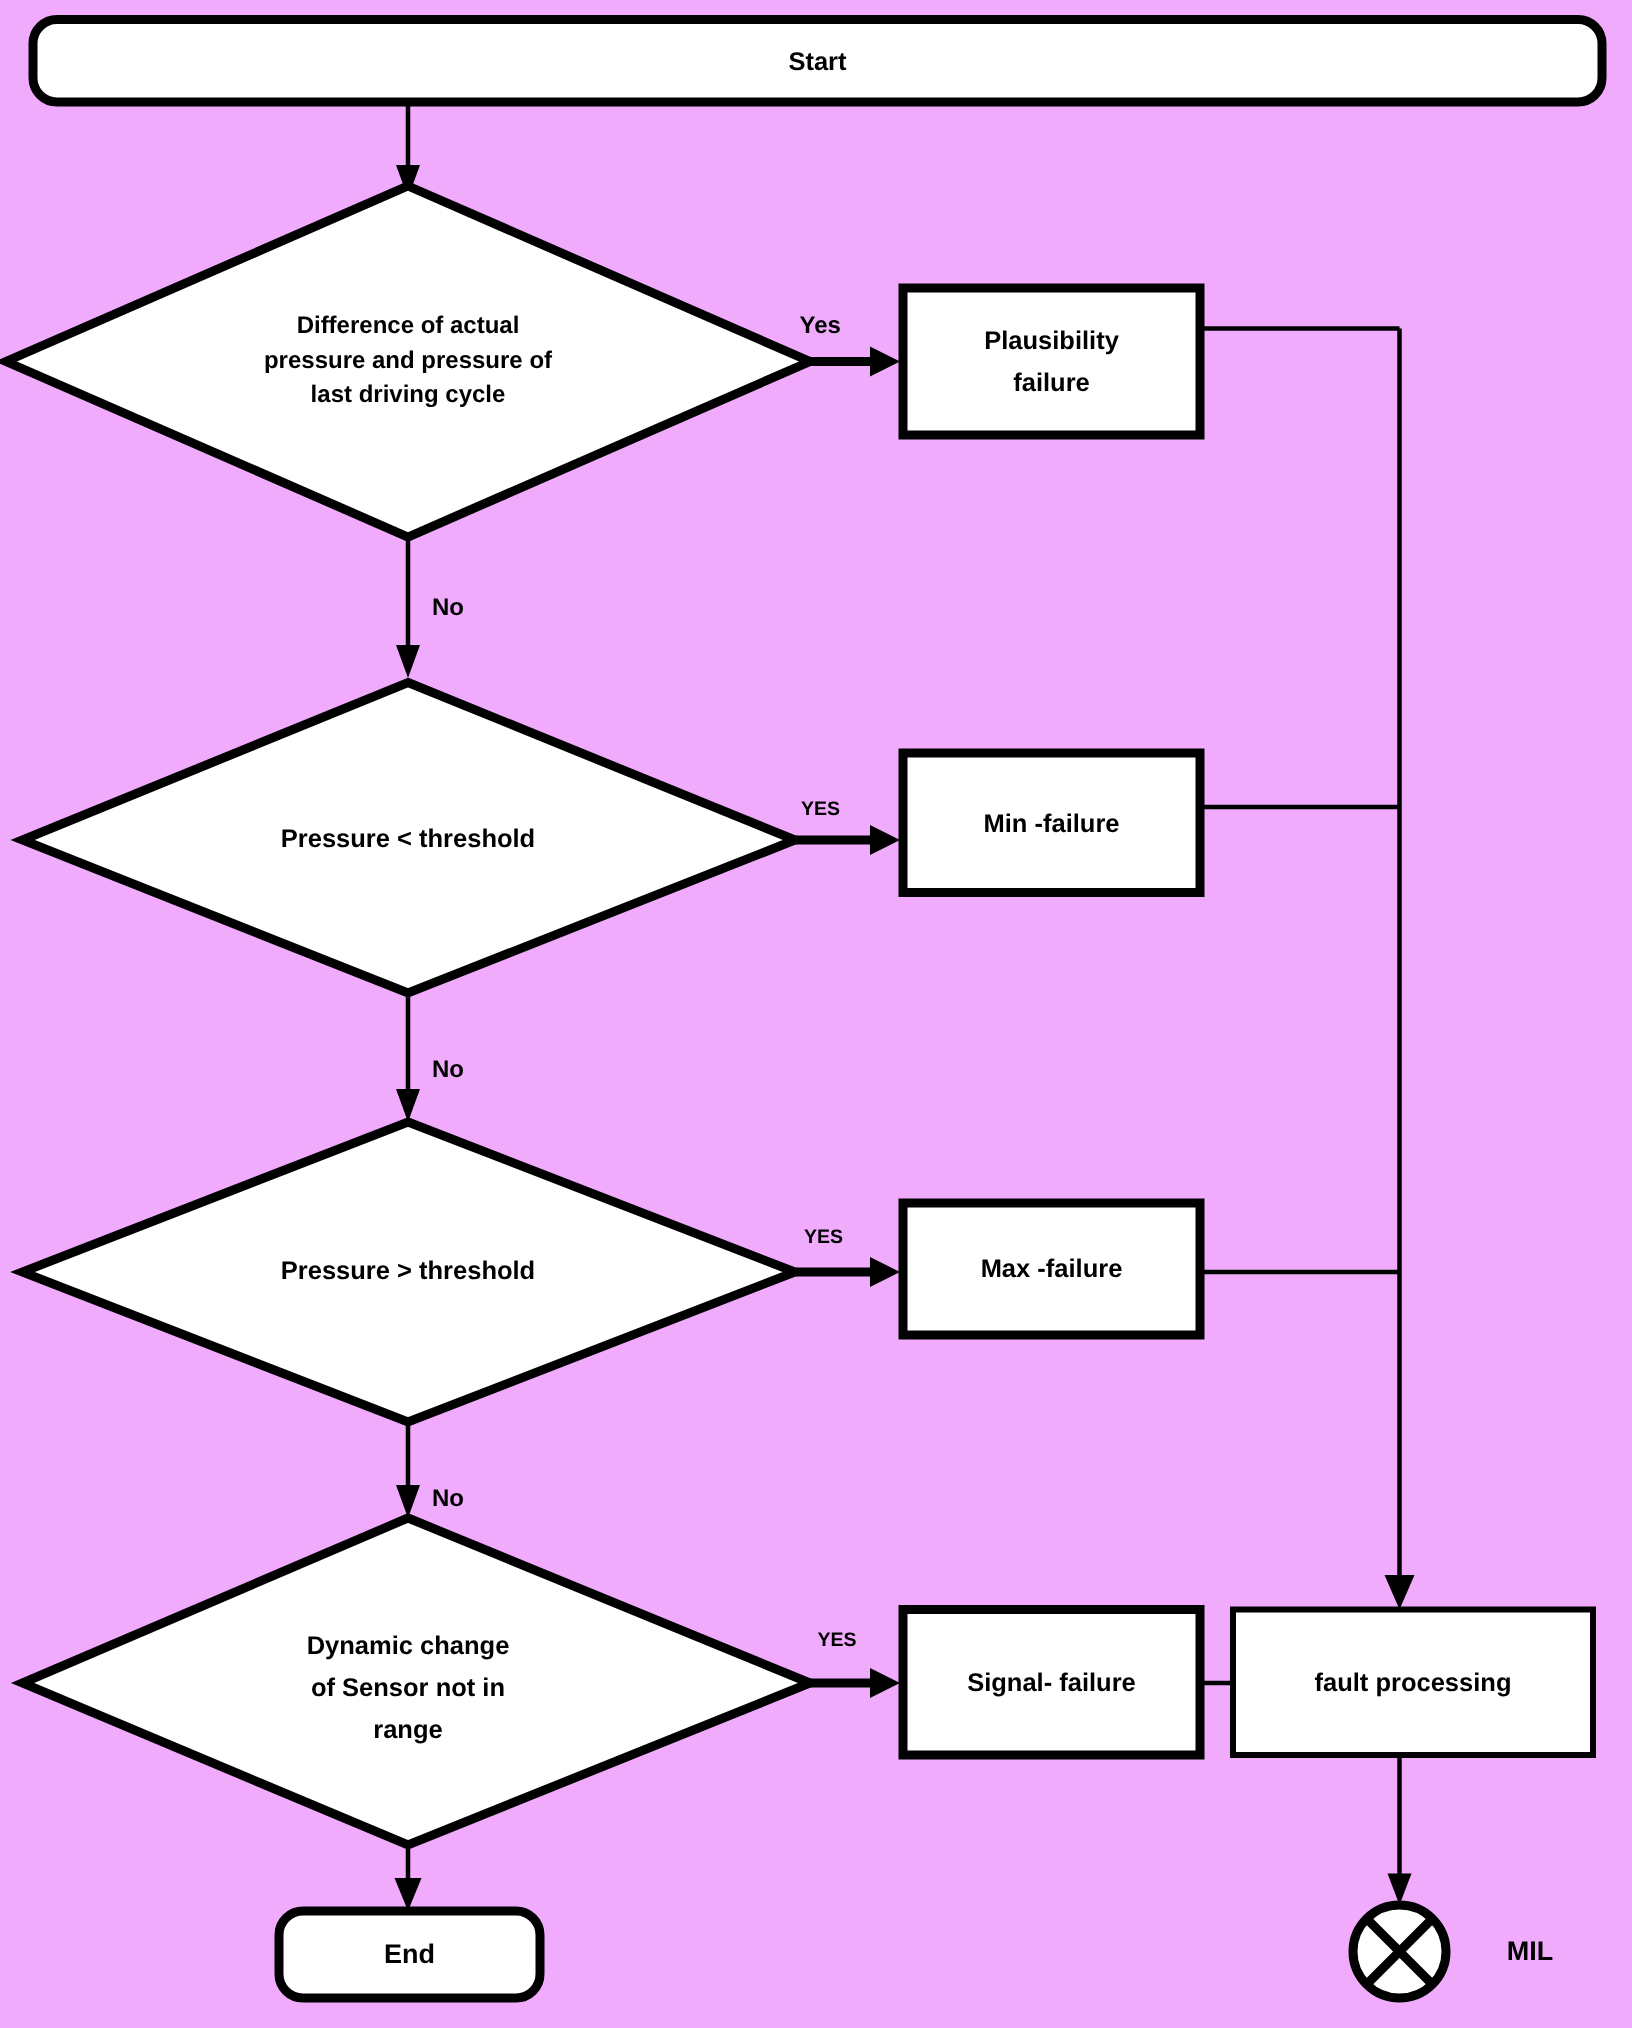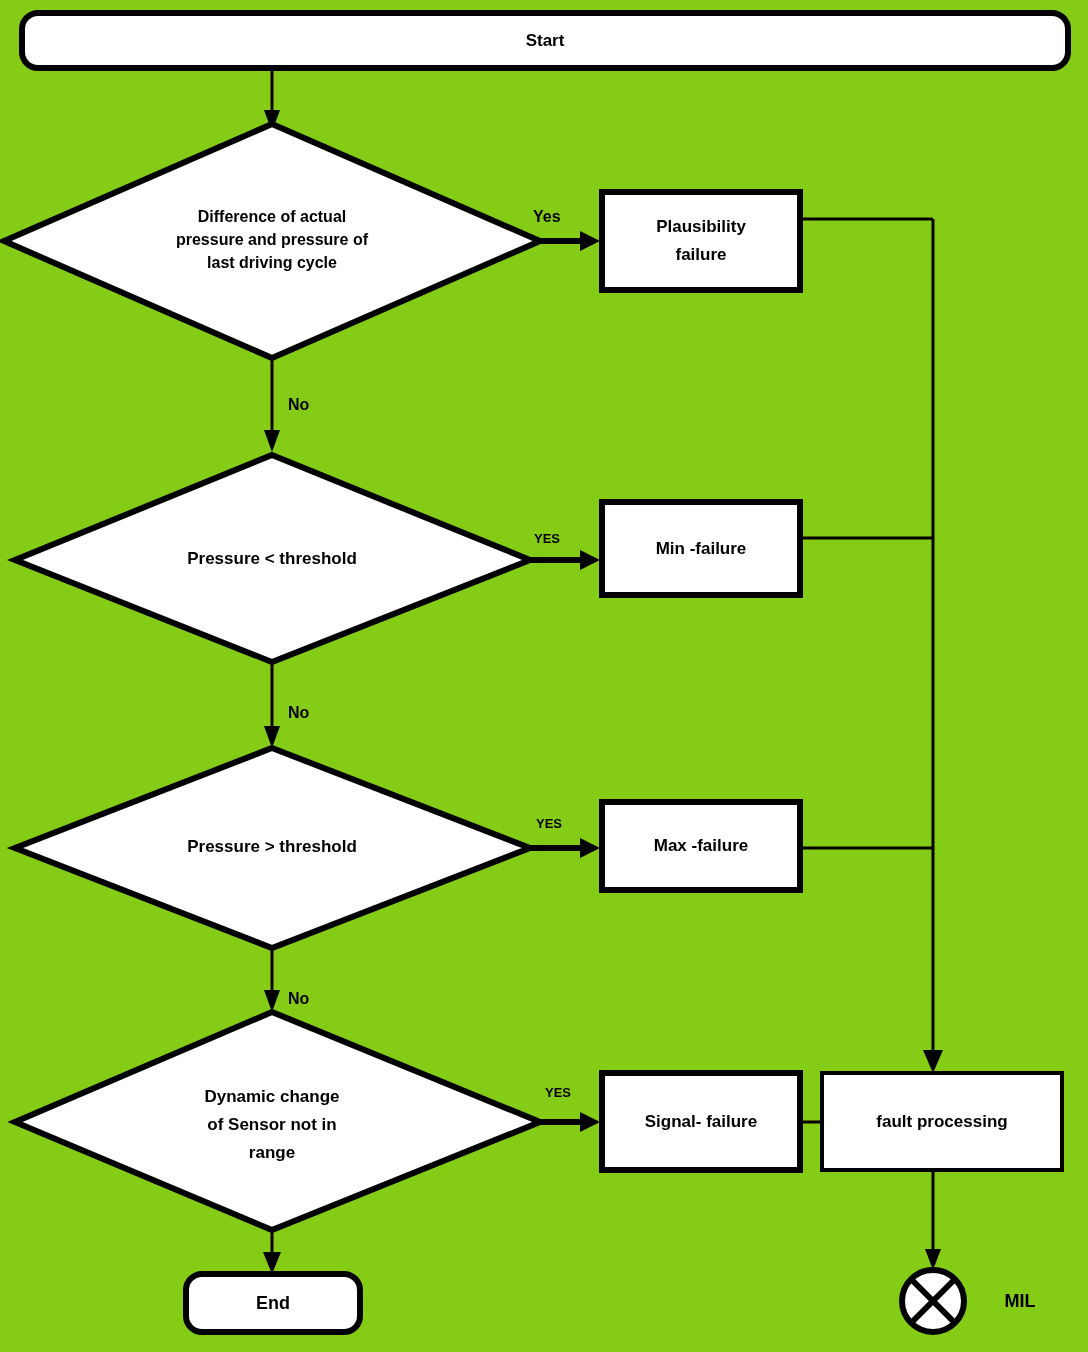--- a/index.html
+++ b/index.html
@@ -10,21 +10,21 @@
   body {
     width: 1088px;
     height: 1352px;
     font-family: "Liberation Sans", sans-serif;
     overflow: hidden;
   }
   #flow-root {
     position: relative;
     width: 1088px;
     height: 1352px;
-    background: #84cc16;
+    background: #f0abfc;
   }
   svg#flow-svg {
     position: absolute;
     left: 0;
     top: 0;
     width: 1088px;
     height: 1352px;
     display: block;
   }
   .shape-stroke {

